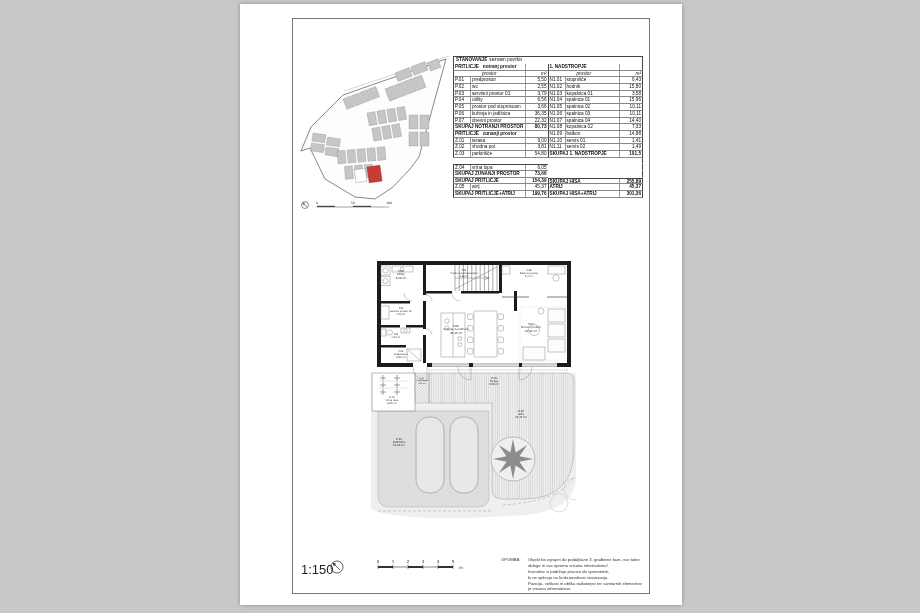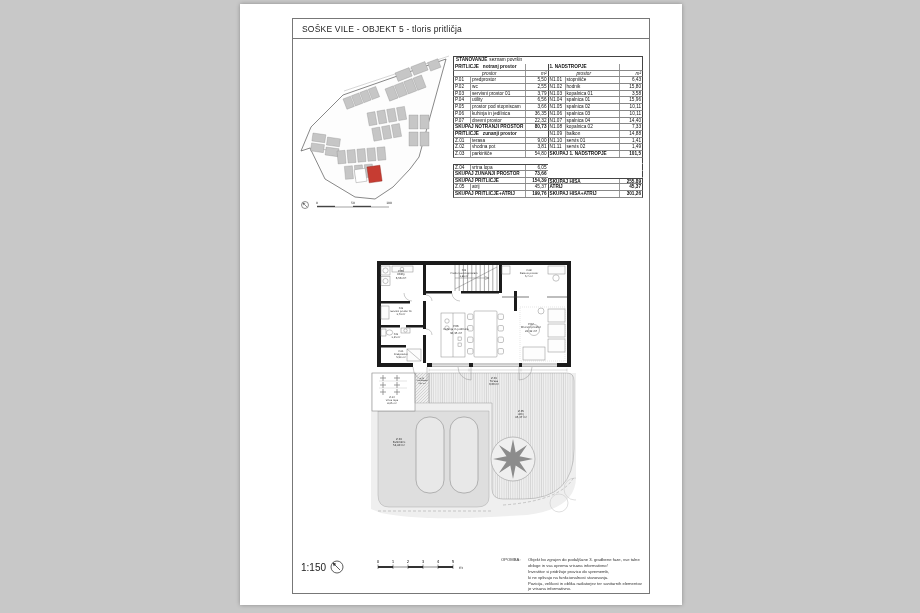--- a/index.html
+++ b/index.html
@@ -24,36 +24,33 @@
   .half.bt{border-top:1px solid #444;}
   .cc{width:15px;border-right:1px solid #999;padding:1px 0 0 1px;}
   .cn{flex:1;border-right:1px solid #999;padding:1px 0 0 1px;white-space:nowrap;}
   .cv{width:21px;text-align:right;padding:1px 1px 0 0;}
   .cb{flex:1;border-right:1px solid #999;padding:1px 0 0 1px;font-weight:700;white-space:nowrap;}
   .chn{flex:1;text-align:center;font-style:italic;padding-top:1px;border-right:1px solid #999;}
   .chv{width:21px;text-align:right;font-style:italic;padding:1px 1px 0 0;}
   .half.total .cv{font-weight:700;}
 
   
-  .scaletext{position:absolute;left:8px;top:543px;font-size:10px;color:#222;}
+  .scaletext{position:absolute;left:8px;top:543px;font-size:13px;color:#222;}
   .north{position:absolute;left:36px;top:540px;}
   .mainbar{position:absolute;left:80px;top:539px;}
   .note{position:absolute;left:208px;top:538px;width:142px;display:flex;font-size:4.2px;color:#333;}
   .note-label{width:27px;flex:none;}
   .note-lines{flex:1;line-height:1.4;}
 </style>
 </head>
 <body>
 
 <div class="sheet">
   <div class="frame">
 
-    <div class="titlebar">
-      <span>SOŠKE VILE - OBJEKT 5 - tloris pritličja</span>
-    </div>
 
     <svg class="site" width="162" height="160" viewBox="0 0 162 160">
       <path d="M149,4 L46,40 L14,72 L4,96 L13,93 L28,124 L58,142 L78,144 L96,132 L113,114 L122,102 Z" fill="#fdfdfd" stroke="#555" stroke-width="0.7"></path>
       <path d="M152,1 L47,36" stroke="#999" stroke-width="0.4" fill="none"></path>
       <path d="M13,93 L40,96" stroke="#777" stroke-width="0.4" fill="none"></path>
       <g fill="#c6c6c6" stroke="#848484" stroke-width="0.3">
         <g transform="translate(98,18) rotate(-21)">
           <rect x="0" y="0" width="15" height="9"></rect>
             <rect x="17" y="0" width="15" height="9"></rect>
             <rect x="34" y="2" width="11" height="9"></rect>

